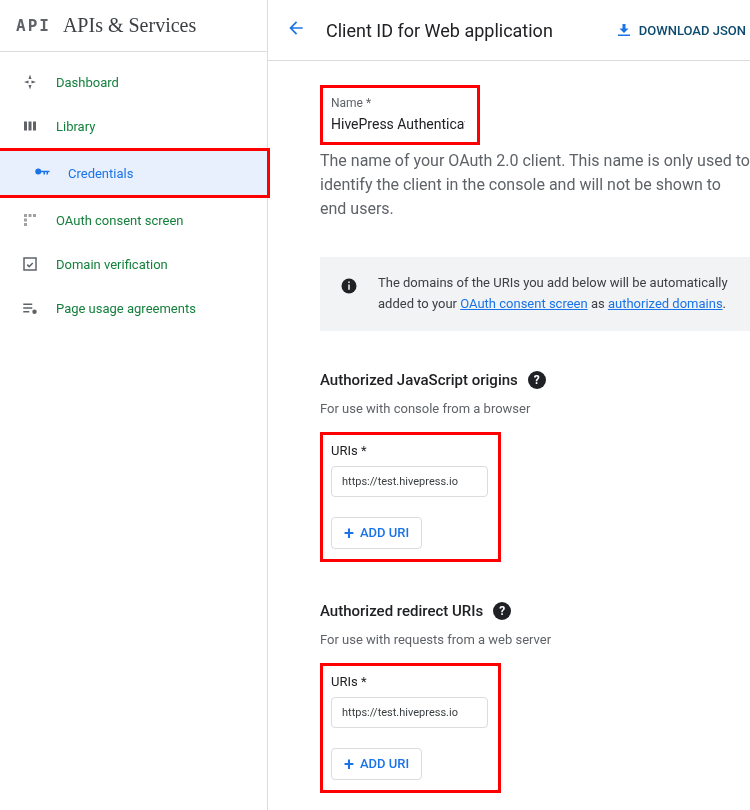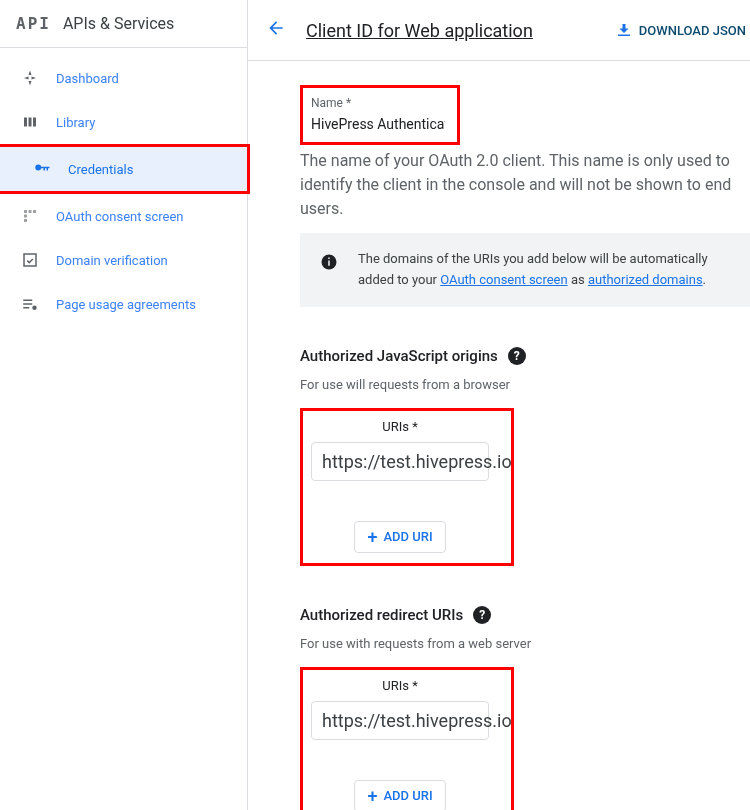--- a/index.html
+++ b/index.html
@@ -10,52 +10,53 @@
     }
     body {
       display: flex;
       width: 750px;
       height: 810px;
       overflow: hidden;
       background: #fff;
       color: #202124;
     }
     .sidebar {
-      width: 248px;
+      width: 268px;
       border-right: 1px solid #dadce0;
       flex-shrink: 0;
     }
     .sidebar-header {
       display: flex;
       align-items: center;
       padding: 14px 16px;
       border-bottom: 1px solid #dadce0;
     }
     .api-logo {
       font-family: monospace;
       font-size: 16px;
       letter-spacing: 2px;
       color: #5f6368;
       margin-right: 12px;
       font-weight: bold;
     }
     .sidebar-title {
-      font-size: 16px;
+      font-size: 20px;
       color: #3c4043;
+      font-family: Liberation Serif, serif;
     }
     .sidebar-items {
       padding-top: 8px;
     }
     .sidebar-item {
       display: flex;
       align-items: center;
       padding: 12px 20px;
       cursor: pointer;
       font-size: 13px;
-      color: #3b82f6;
+      color: #15803d;
     }
     .sidebar-item.active {
       background: #e8f0fe;
       color: #1a73e8;
       padding-left: 32px;
     }
     .sidebar-item .icon {
       width: 20px;
       height: 20px;
       margin-right: 16px;
@@ -87,21 +88,20 @@
       margin-right: 12px;
       cursor: pointer;
     }
     .back-arrow svg {
       fill: #1a73e8;
     }
     .main-title {
       font-size: 18px;
       color: #202124;
       flex: 1;
-      text-decoration: underline;
     }
     .download-json {
       color: #0c4a6e;
       font-size: 13px;
       font-weight: 500;
       display: flex;
       align-items: center;
       cursor: pointer;
       padding-right: 4px;
     }
@@ -133,21 +133,21 @@
     }
     .help-text {
       font-size: 16px;
       color: #5f6368;
       margin-top: 4px;
       line-height: 1.5;
     }
     .info-banner {
       background: #f1f3f4;
       padding: 16px 20px;
-      margin-top: 12px;
+      margin-top: 36px;
       display: flex;
       align-items: flex-start;
       font-size: 13px;
       color: #3c4043;
       line-height: 1.6;
       justify-content: flex-end;
     }
     .info-banner .icon {
       margin-right: 20px;
       margin-top: 4px;
@@ -181,37 +181,36 @@
       font-weight: bold;
     }
     .section-desc {
       font-size: 13px;
       color: #5f6368;
       margin-top: 12px;
     }
     .uri-box {
       display: inline-block;
       margin-top: 16px;
-      padding: 8px 22px 10px 8px;
+      padding: 8px 10px 10px 8px;
       min-width: 170px;
-      text-align: center;
     }
     .uri-label {
       font-size: 13px;
       color: #202124;
       margin-bottom: 8px;
     }
     .uri-input {
       border: 1px solid #dadce0;
       border-radius: 4px;
       padding: 8px 10px;
-      font-size: 18px;
+      font-size: 11px;
       color: #3c4043;
-      width: 178px;
-      margin-bottom: 40px;
+      width: 157px;
+      margin-bottom: 20px;
     }
     .add-uri-btn {
       border: 1px solid #dadce0;
       border-radius: 4px;
       padding: 6px 12px;
       color: #1a73e8;
       font-size: 13px;
       font-weight: 500;
       display: inline-flex;
       align-items: center;
@@ -349,21 +348,21 @@
       <div>
         <span>The domains of the URIs you add below will be automatically added to your </span><a>OAuth consent screen</a><span> as </span><a>authorized domains</a><span>.</span>
       </div>
     </div>
 
     <div class="section">
       <div class="section-title">
         <span>Authorized JavaScript origins</span>
         <span class="help-icon">?</span>
       </div>
-      <div class="section-desc">For use will requests from a browser</div>
+      <div class="section-desc">For use with console from a browser</div>
       <div class="uri-box hl-red">
         <div class="uri-label">URIs *</div>
         <div class="uri-input">https://test.hivepress.io</div>
         <div class="add-uri-btn">
           <span class="plus">+</span>
           <span>ADD URI</span>
         </div>
       </div>
     </div>
 

